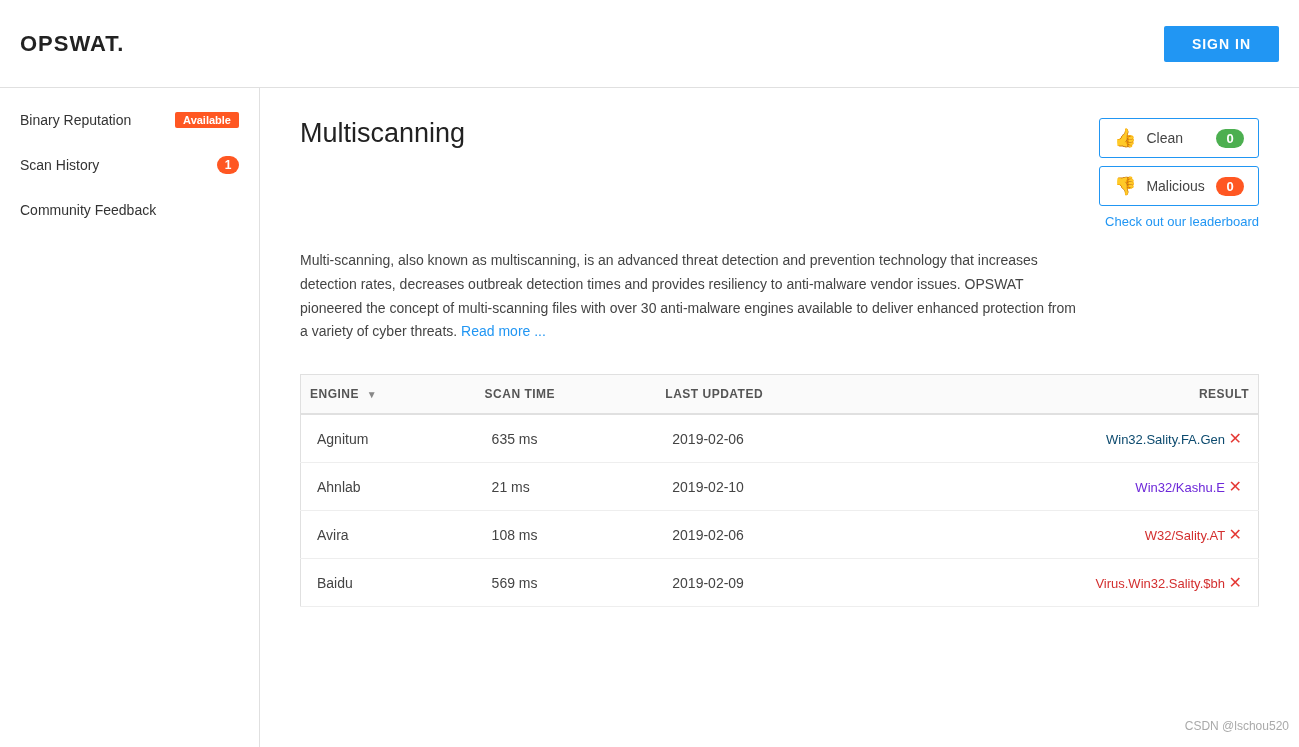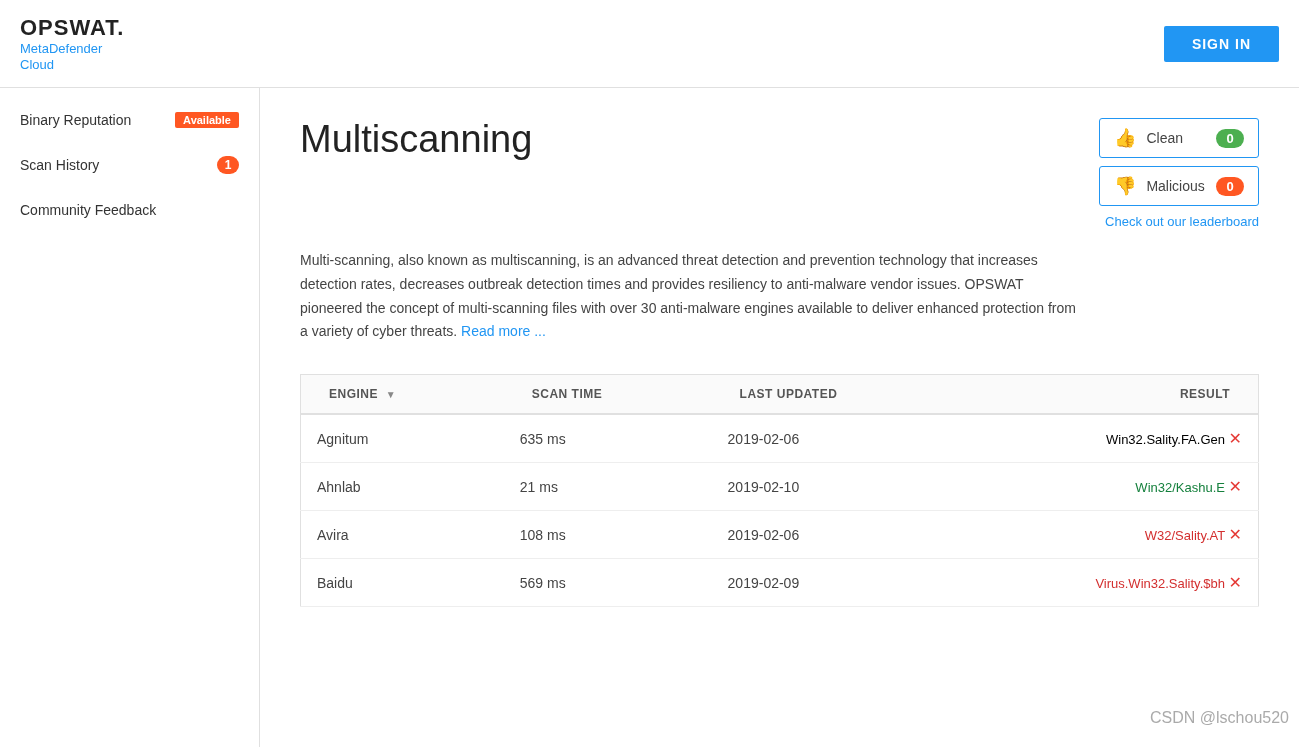--- a/index.html
+++ b/index.html
@@ -127,21 +127,21 @@
       text-align: center;
     }
 
     
     .content {
       flex: 1;
       padding: 30px 40px;
     }
 
     .page-title {
-      font-size: 38px;
+      font-size: 27px;
       font-weight: 300;
       color: #222;
       margin-bottom: 12px;
     }
     .vote-row {
       display: flex;
       align-items: center;
       gap: 10px;
       border: 1.5px solid #2196F3;
       border-radius: 3px;
@@ -197,21 +197,21 @@
     }
 
     
     .scan-table {
       width: 100%;
       border-collapse: collapse;
       border: 1px solid #e0e0e0;
     }
     .scan-table th {
       background: #fafafa;
-      padding: 12px 28px;
+      padding: 12px 9px;
       text-align: left;
       font-size: 12px;
       font-weight: bold;
       color: #555;
       letter-spacing: 0.5px;
       border-bottom: 2px solid #e0e0e0;
       margin-left: 11px;
     }
     .scan-table th.result-col {
       text-align: right;
@@ -244,36 +244,32 @@
     .top-right {
       display: flex;
       flex-direction: column;
       gap: 8px;
       align-items: flex-end;
       min-width: 220px;
     }
 
     .watermark {
       position: fixed;
-      bottom: 20px;
+      bottom: 14px;
       right: 10px;
-      font-size: 16px;
+      font-size: 12px;
       color: #aaa;
     }
   </style>
 </head>
 <body>
 
 <div class="header">
   <div class="logo-area">
     <span class="logo-text">OPSWAT.</span>
-    <span class="logo-subtitle">
-      <span>MetaDefender</span><br>
-      <span>Cloud</span>
-    </span>
   </div>
 
 
   <button class="signin-btn">SIGN IN</button>
 </div>
 
 <div class="main-layout">
 
   <div class="sidebar">
     <div class="sidebar-item">
@@ -324,27 +320,27 @@
           <th>SCAN TIME</th>
           <th>LAST UPDATED</th>
           <th class="result-col">RESULT</th>
         </tr>
       </thead>
       <tbody id="table-body">
       <tr>
             <td>Agnitum</td>
             <td>635 ms</td>
             <td>2019-02-06</td>
-            <td class="result-cell"><span style="color:#000000;">Win32.Sality.FA.Gen</span> <span style="color:#e53935; font-size:16px;">✕</span></td>
+            <td class="result-cell"><span style="color:#0c4a6e;">Win32.Sality.FA.Gen</span> <span style="color:#e53935; font-size:16px;">✕</span></td>
           </tr>
           <tr>
             <td>Ahnlab</td>
             <td>21 ms</td>
             <td>2019-02-10</td>
-            <td class="result-cell"><span style="color:#15803d;">Win32/Kashu.E</span> <span style="color:#e53935; font-size:16px;">✕</span></td>
+            <td class="result-cell"><span style="color:#6d28d9;">Win32/Kashu.E</span> <span style="color:#e53935; font-size:16px;">✕</span></td>
           </tr>
           <tr>
             <td>Avira</td>
             <td>108 ms</td>
             <td>2019-02-06</td>
             <td class="result-cell"><span style="color:#d32f2f;">W32/Sality.AT</span> <span style="color:#e53935; font-size:16px;">✕</span></td>
           </tr>
           <tr>
             <td>Baidu</td>
             <td>569 ms</td>

